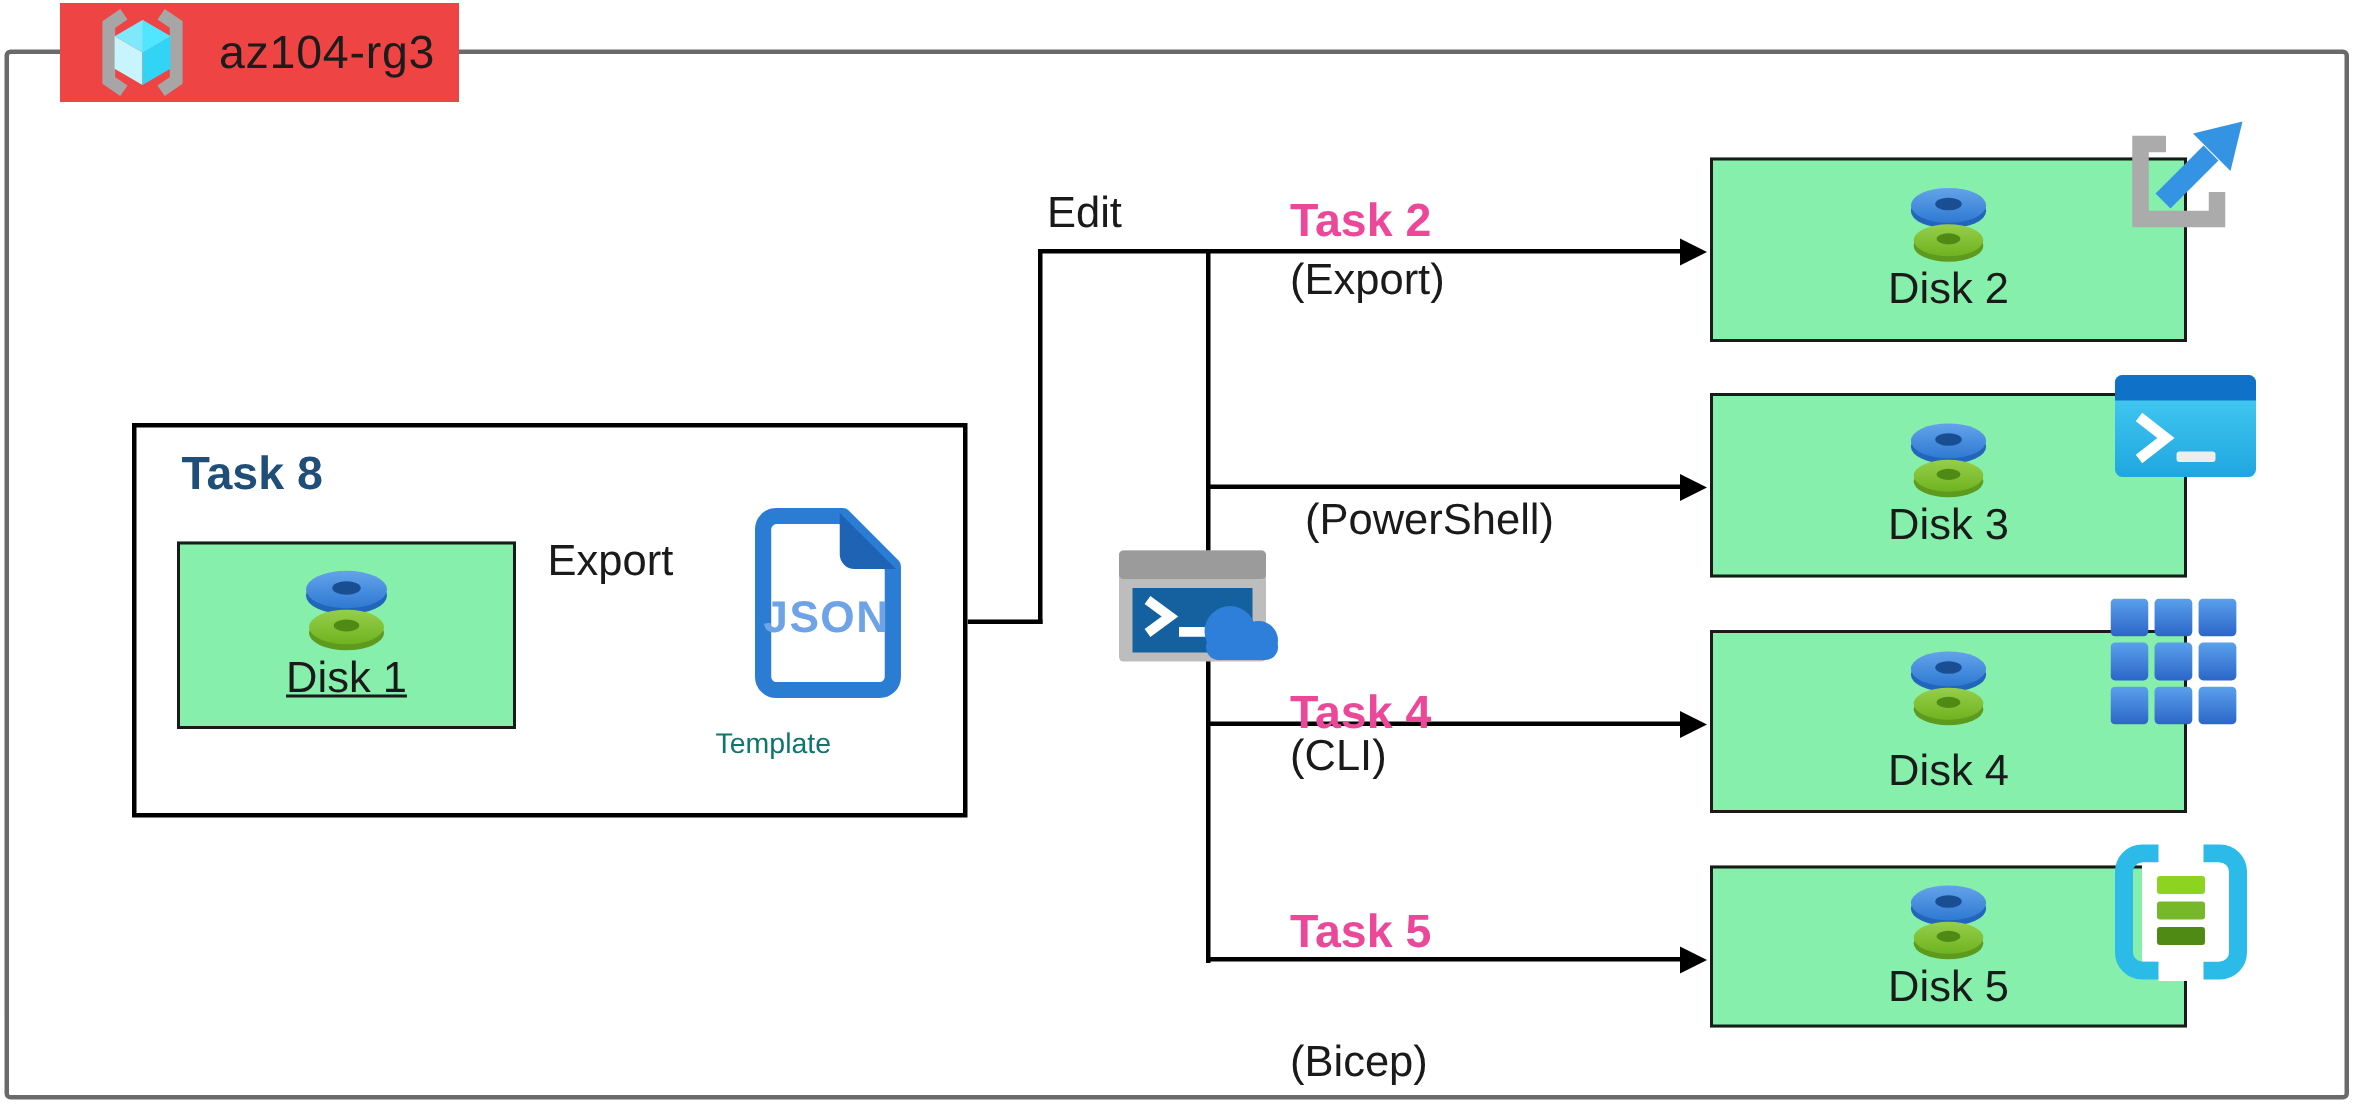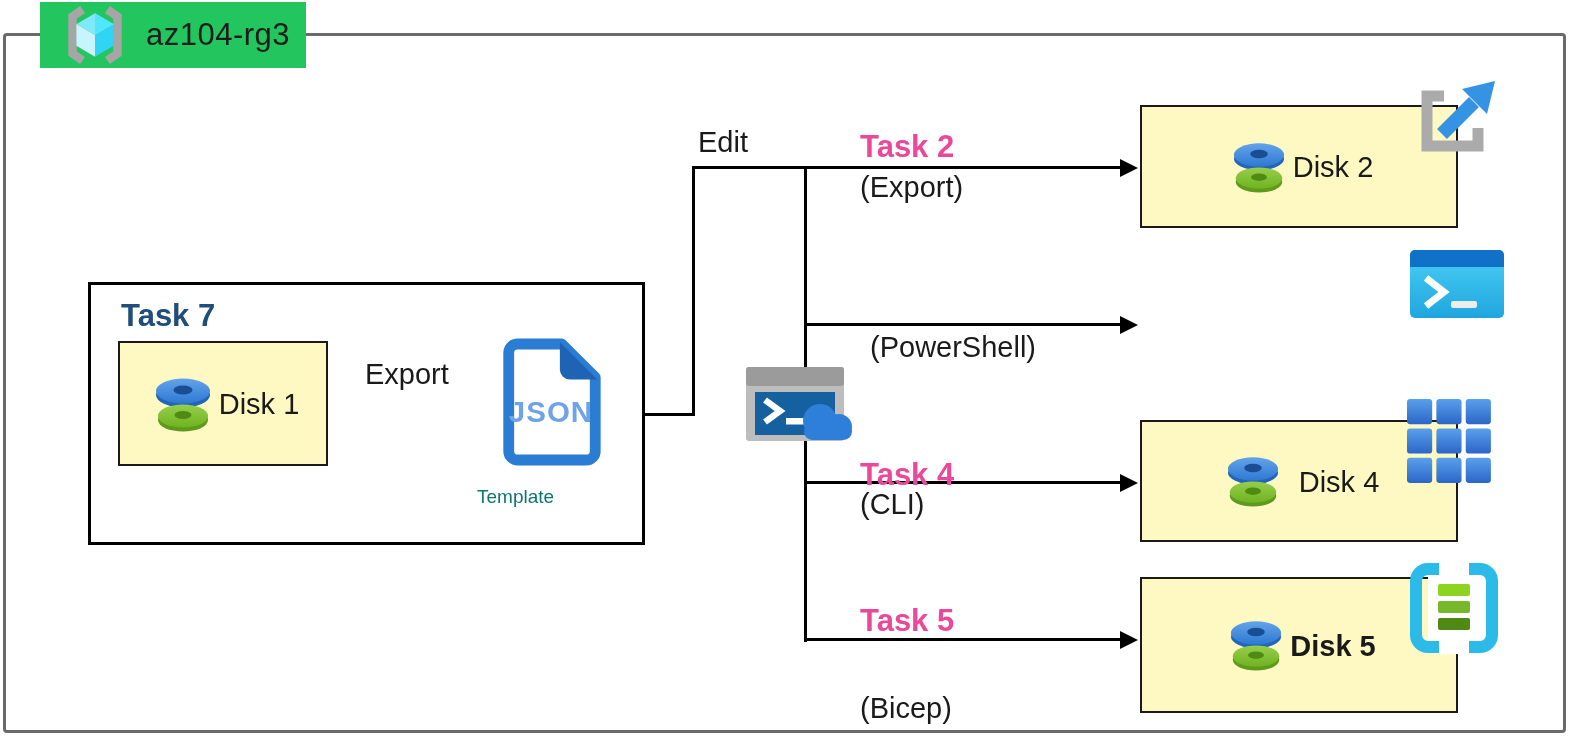--- a/index.html
+++ b/index.html
@@ -4,35 +4,35 @@
 <style>
   * { margin:0; padding:0; box-sizing:border-box; }
   html,body { background:#fff; }
   body { font-family:"Liberation Sans", sans-serif; color:#1a1a1a; }
   #canvas { position:relative; width:1572px; height:737px; background:#fff; overflow:hidden; }
 
   
   .rg-frame { position:absolute; left:3px; top:33px; width:1563px; height:700px;
               border:3px solid #6a6a6a; border-radius:4px; background:#fff; }
   .rg-legend { position:absolute; left:40px; top:2px; height:66px; display:flex;
-               align-items:center; gap:12px; background:#22c55e; padding:0 16px; z-index:5; }
+               align-items:center; gap:12px; background:#ef4444; padding:0 16px; z-index:5; }
   .rg-title { font-size:31px; color:#1c1c1c; letter-spacing:0.5px; }
 
   
   .task1-box { position:absolute; left:88px; top:282px; width:557px; height:263px;
                border:3px solid #000; background:#fff; z-index:2; }
   .task1-label { position:absolute; left:30px; top:13px; font-size:31px; font-weight:bold; color:#1F4E79; }
-  .disk-box { position:absolute; background:#fef9c3; border:2px solid #1a1a1a;
-              display:flex; flex-direction:row; align-items:center; justify-content:center; z-index:2; }
+  .disk-box { position:absolute; background:#86efac; border:2px solid #1a1a1a;
+              display:flex; flex-direction:column; align-items:center; justify-content:center; z-index:2; }
   .disk-box .disk-label { font-size:29px; color:#1a1a1a; margin-top:2px; }
-  .db1 { left:118px; top:341px; width:210px; height:125px; border-width:2px; }
+  .db1 { left:118px; top:361px; width:226px; height:125px; border-width:2px;text-decoration:underline; }
   .db2 { left:1140px; top:105px;  width:318px; height:123px; }
   .db3 { left:1140px; top:262px;  width:318px; height:123px; }
   .db4 { left:1140px; top:420px;  width:318px; height:122px;gap:12px; }
-  .db5 { left:1140px; top:577px;  width:318px; height:136px;font-weight:bold; }
+  .db5 { left:1140px; top:577px;  width:318px; height:108px; }
 
   
   .hline, .vline { position:absolute; background:#000; z-index:1; }
   .hline { height:3px; }
   .vline { width:3px; }
   .arrow-r { position:absolute; width:0; height:0; z-index:1;
              border-top:9px solid transparent; border-bottom:9px solid transparent;
              border-left:18px solid #000; }
 
   
@@ -80,21 +80,21 @@
       <path d="M66 7 L79 16 V64 L66 73" stroke="#A6A6A6" stroke-width="11" fill="none"></path>
       <polygon points="50,12 74,26 50,40 26,26" fill="#7FE9FB"></polygon>
       <polygon points="26,26 50,40 50,68 26,54" fill="#C7F4FD"></polygon>
       <polygon points="74,26 50,40 50,68 74,54" fill="#32D4F5"></polygon>
       <polygon points="50,12 74,26 50,40" fill="#50E6FF"></polygon>
     </svg>
     <span class="rg-title">az104-rg3</span>
   </div>
 
   <div class="task1-box">
-    <span class="task1-label">Task 7</span>
+    <span class="task1-label">Task 8</span>
   </div>
 
   <div class="disk-box db1">
     <svg width="72" height="56" viewBox="0 0 72 56">
       <ellipse cx="36" cy="19" rx="27" ry="12.5" fill="#2265BB"></ellipse>
       <ellipse cx="36" cy="15" rx="27" ry="12.5" fill="url(#g-dblue)"></ellipse>
       <ellipse cx="36" cy="14" rx="9.5" ry="4.5" fill="#1A4E92"></ellipse>
       <ellipse cx="36" cy="44" rx="25" ry="11.5" fill="#5E9A1E"></ellipse>
       <ellipse cx="36" cy="40" rx="25" ry="11.5" fill="url(#g-dgreen)"></ellipse>
       <ellipse cx="36" cy="39" rx="8.5" ry="4" fill="#4F8A15"></ellipse>
@@ -158,20 +158,31 @@
       <ellipse cx="36" cy="39" rx="8.5" ry="4" fill="#4F8A15"></ellipse>
     </svg>
     <span class="disk-label">Disk 2</span>
   </div>
   <svg class="icon-abs" style="left:1414px; top:80px;" width="86" height="80" viewBox="0 0 86 80">
     <path d="M30 16 H13 V66 H64 V48" fill="none" stroke="#ABABAB" stroke-width="11"></path>
     <line x1="28" y1="54" x2="60" y2="22" stroke="#3593E4" stroke-width="14"></line>
     <polygon points="81,1 48,9 73,34" fill="#3593E4"></polygon>
   </svg>
 
+  <div class="disk-box db3">
+    <svg width="68" height="52" viewBox="0 0 72 56">
+      <ellipse cx="36" cy="19" rx="27" ry="12.5" fill="#2265BB"></ellipse>
+      <ellipse cx="36" cy="15" rx="27" ry="12.5" fill="url(#g-dblue)"></ellipse>
+      <ellipse cx="36" cy="14" rx="9.5" ry="4.5" fill="#1A4E92"></ellipse>
+      <ellipse cx="36" cy="44" rx="25" ry="11.5" fill="#5E9A1E"></ellipse>
+      <ellipse cx="36" cy="40" rx="25" ry="11.5" fill="url(#g-dgreen)"></ellipse>
+      <ellipse cx="36" cy="39" rx="8.5" ry="4" fill="#4F8A15"></ellipse>
+    </svg>
+    <span class="disk-label">Disk 3</span>
+  </div>
   <svg class="icon-abs" style="left:1410px; top:250px;" width="94" height="69" viewBox="0 0 94 69">
     <rect x="0" y="0" width="94" height="68" rx="5" fill="url(#g-ps)"></rect>
     <path d="M0 5 a5 5 0 0 1 5 -5 H89 a5 5 0 0 1 5 5 V17 H0 Z" fill="#0F72C8"></path>
     <path d="M16 28 L34 42 L16 56" stroke="#fff" stroke-width="7" fill="none"></path>
     <rect x="41" y="51" width="26" height="7" rx="2" fill="#EDEDED"></rect>
   </svg>
 
   <div class="disk-box db4">
     <svg width="68" height="52" viewBox="0 0 72 56">
       <ellipse cx="36" cy="19" rx="27" ry="12.5" fill="#2265BB"></ellipse>

